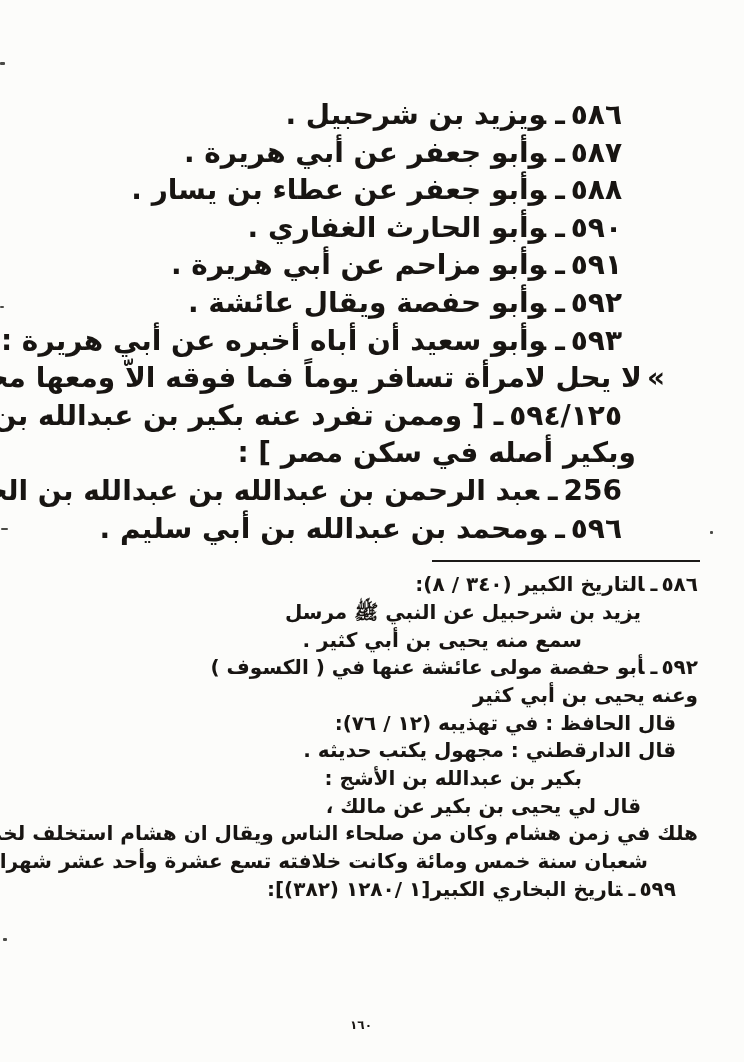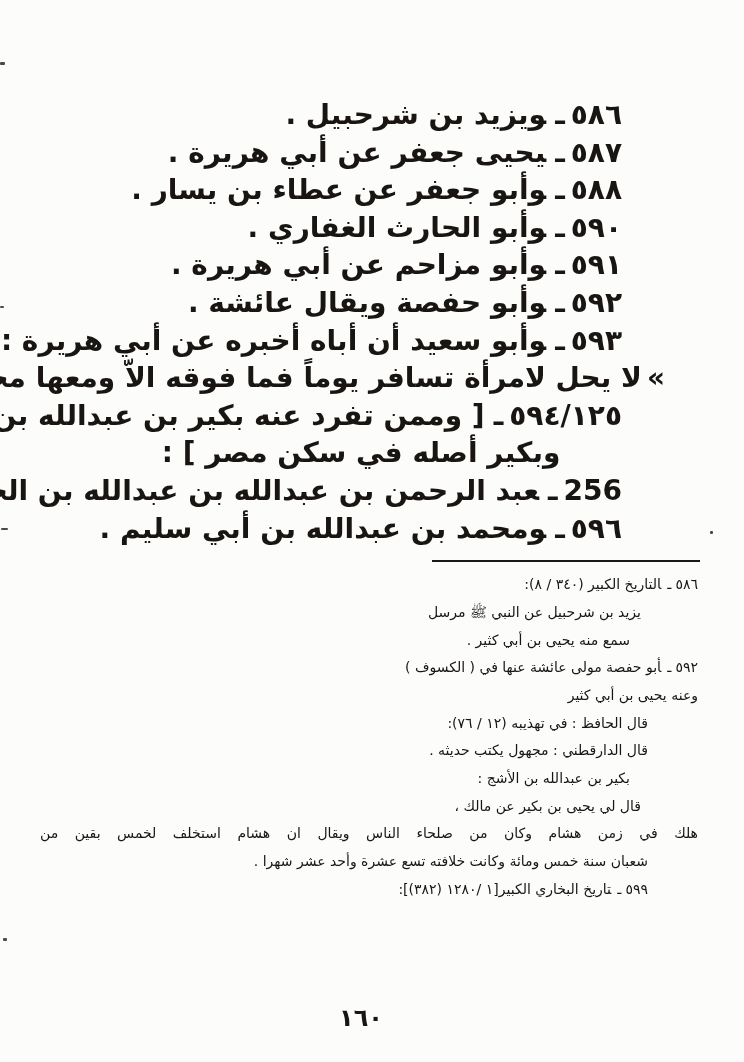--- a/index.html
+++ b/index.html
@@ -20,55 +20,55 @@
     font-weight:bold;
   }
   .main .line{
     height:37.6px;
     line-height:37.6px;
     white-space:nowrap;
   }
   .dash{margin:0 6px 0 9px}
   .hadith{text-align:right;margin-right:-48px;white-space:nowrap}
   .qmark{unicode-bidi:bidi-override;direction:ltr;margin:0 5px;font-weight:bold}
-  .cont{text-align:center;margin-right:-14px}
+  .cont{text-align:right;margin-right:-14px}
   
   .fn-sep{
     width:268px;height:2px;background:#1c1a18;
     margin:13px 44px 0 auto;
   }
   .footnotes{
     direction:rtl;
     text-align:right;
     padding:9px 46px 0 40px;
-    font-size:14px;
-    font-weight:normal;
+    font-size:20px;
+    font-weight:bold;
   }
   .footnotes .fline{
     height:27.7px;
     line-height:27.7px;
     white-space:nowrap;
   }
   .fdash{margin:0 4px 0 6px}
-  .i1{margin-right:50px}
+  .i1{margin-right:22px}
   .i2{margin-right:57px}
-  .i3{margin-right:68px}
+  .i3{margin-right:116px}
   .i4{}
   .i5{margin-right:50px}
   .fn-full{
     white-space:normal;
     text-align:justify;
     text-align-last:justify;
   }
   
   .page-num{
     position:absolute;
     bottom:30px;left:0;right:22px;
     text-align:center;
-    font-size:24px;
+    font-size:12px;
     font-weight:bold;
     direction:rtl;
   }
   
   .art{position:absolute;background:#4a4a46;border-radius:1px}
   .a1{left:0;top:62px;width:5px;height:3px}
   .a2{left:0;top:306px;width:4px;height:2px}
   .a3{left:1px;top:528px;width:7px;height:2px}
   .a4{left:710px;top:531px;width:3px;height:3px}
   .a5{left:3px;top:938px;width:4px;height:3px}
@@ -78,21 +78,21 @@
 
 <div class="art a1"></div>
 <div class="art a2"></div>
 <div class="art a3"></div>
 <div class="art a4"></div>
 <div class="art a5"></div>
 
 <main class="main">
 
   <div class="line"><span>٥٨٦</span><span class="dash">ـ</span><span>ويزيد بن شرحبيل .</span></div>
-  <div class="line"><span>٥٨٧</span><span class="dash">ـ</span><span>يحيى جعفر عن أبي هريرة .</span></div>
+  <div class="line"><span>٥٨٧</span><span class="dash">ـ</span><span>وأبو جعفر عن أبي هريرة .</span></div>
   <div class="line"><span>٥٨٨</span><span class="dash">ـ</span><span>وأبو جعفر عن عطاء بن يسار .</span></div>
   <div class="line"><span>٥٩٠</span><span class="dash">ـ</span><span>وأبو الحارث الغفاري .</span></div>
   <div class="line"><span>٥٩١</span><span class="dash">ـ</span><span>وأبو مزاحم عن أبي هريرة .</span></div>
   <div class="line"><span>٥٩٢</span><span class="dash">ـ</span><span>وأبو حفصة ويقال عائشة .</span></div>
   <div class="line"><span>٥٩٣</span><span class="dash">ـ</span><span>وأبو سعيد أن أباه أخبره عن أبي هريرة :</span></div>
 
   <div class="line hadith"><span class="qmark">«</span><span>لا يحل لامرأة تسافر يوماً فما فوقه الاّ ومعها محرم</span><span class="qmark">»</span></div>
 
   <div class="line"><span>٥٩٤/١٢٥</span><span class="dash">ـ</span><span>[ وممن تفرد عنه بكير بن عبدالله بن الأشج بالـرواية</span></div>
 

